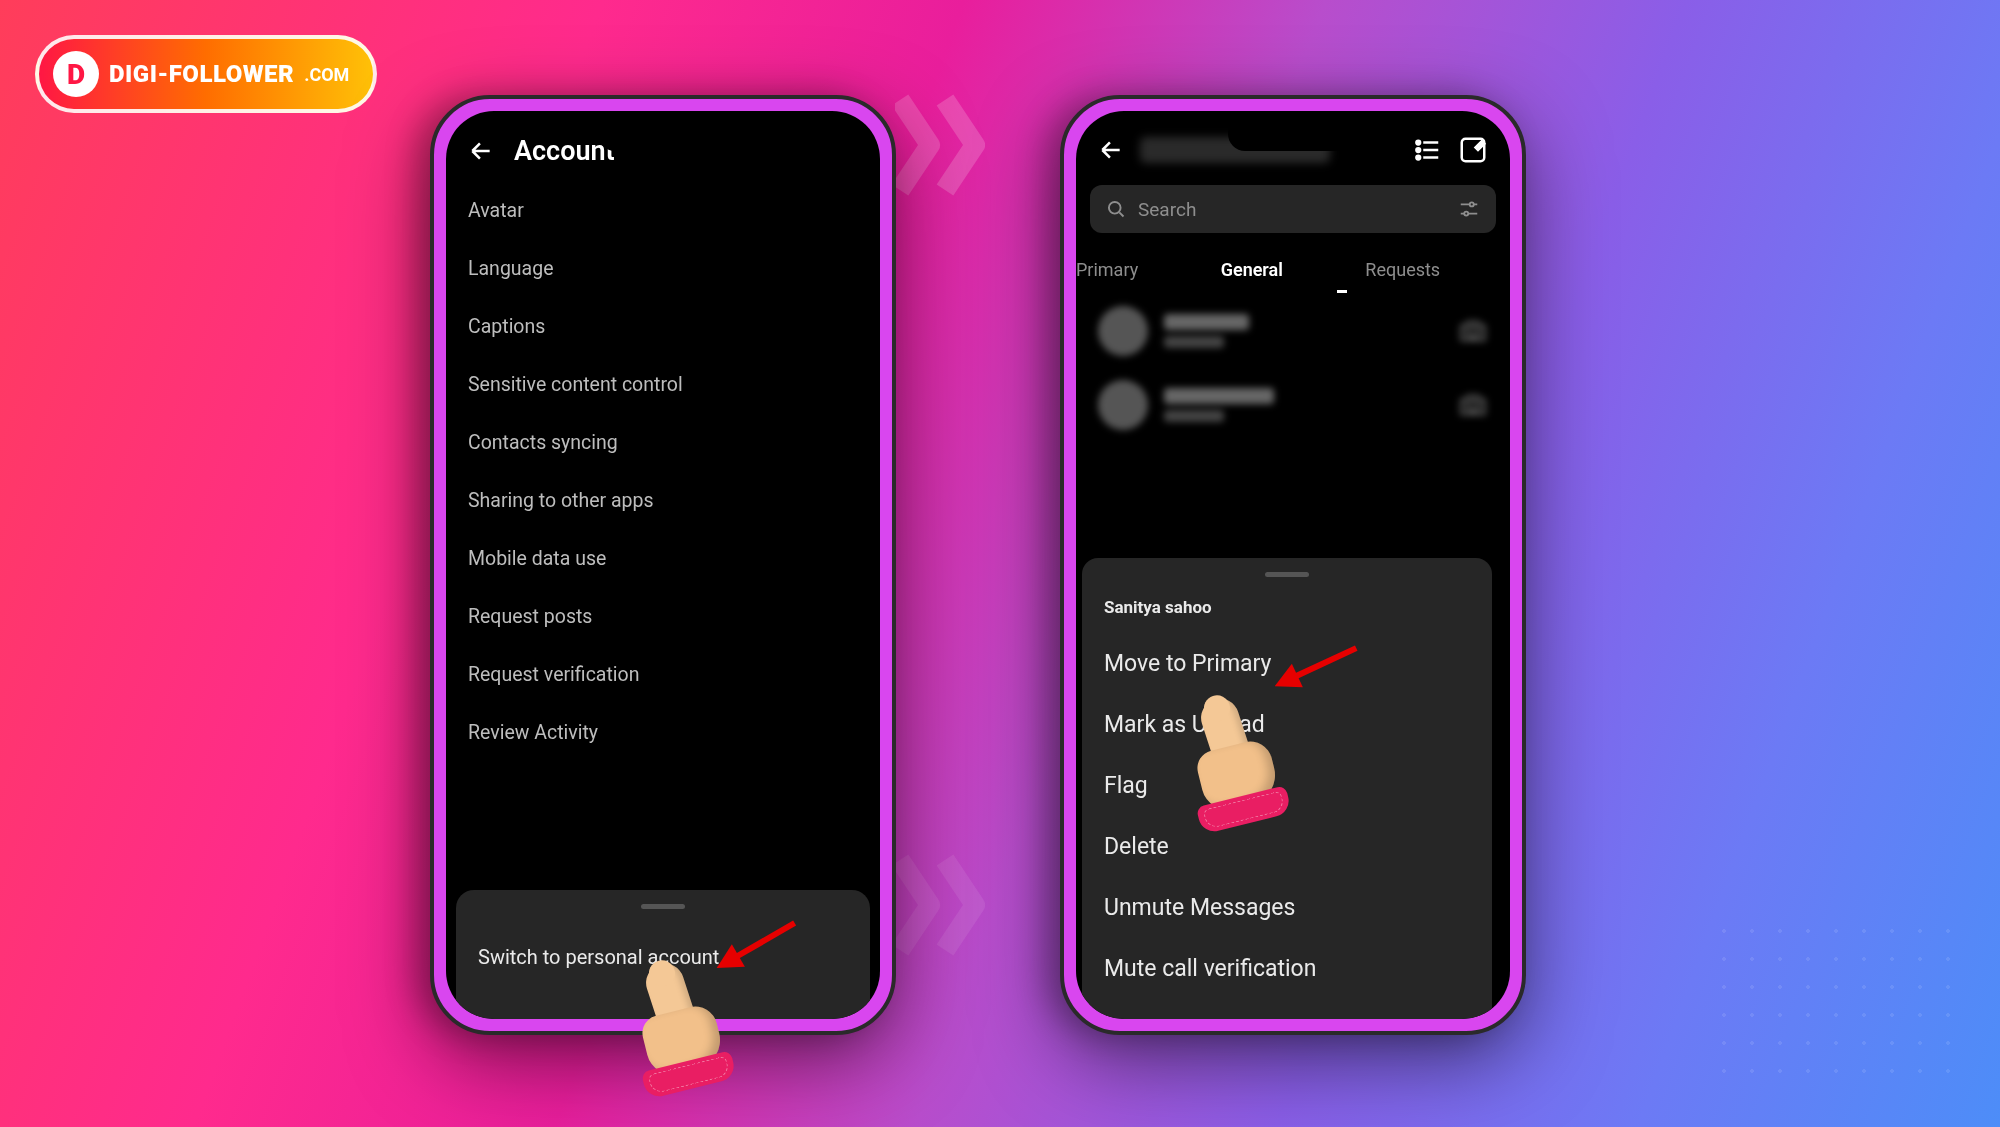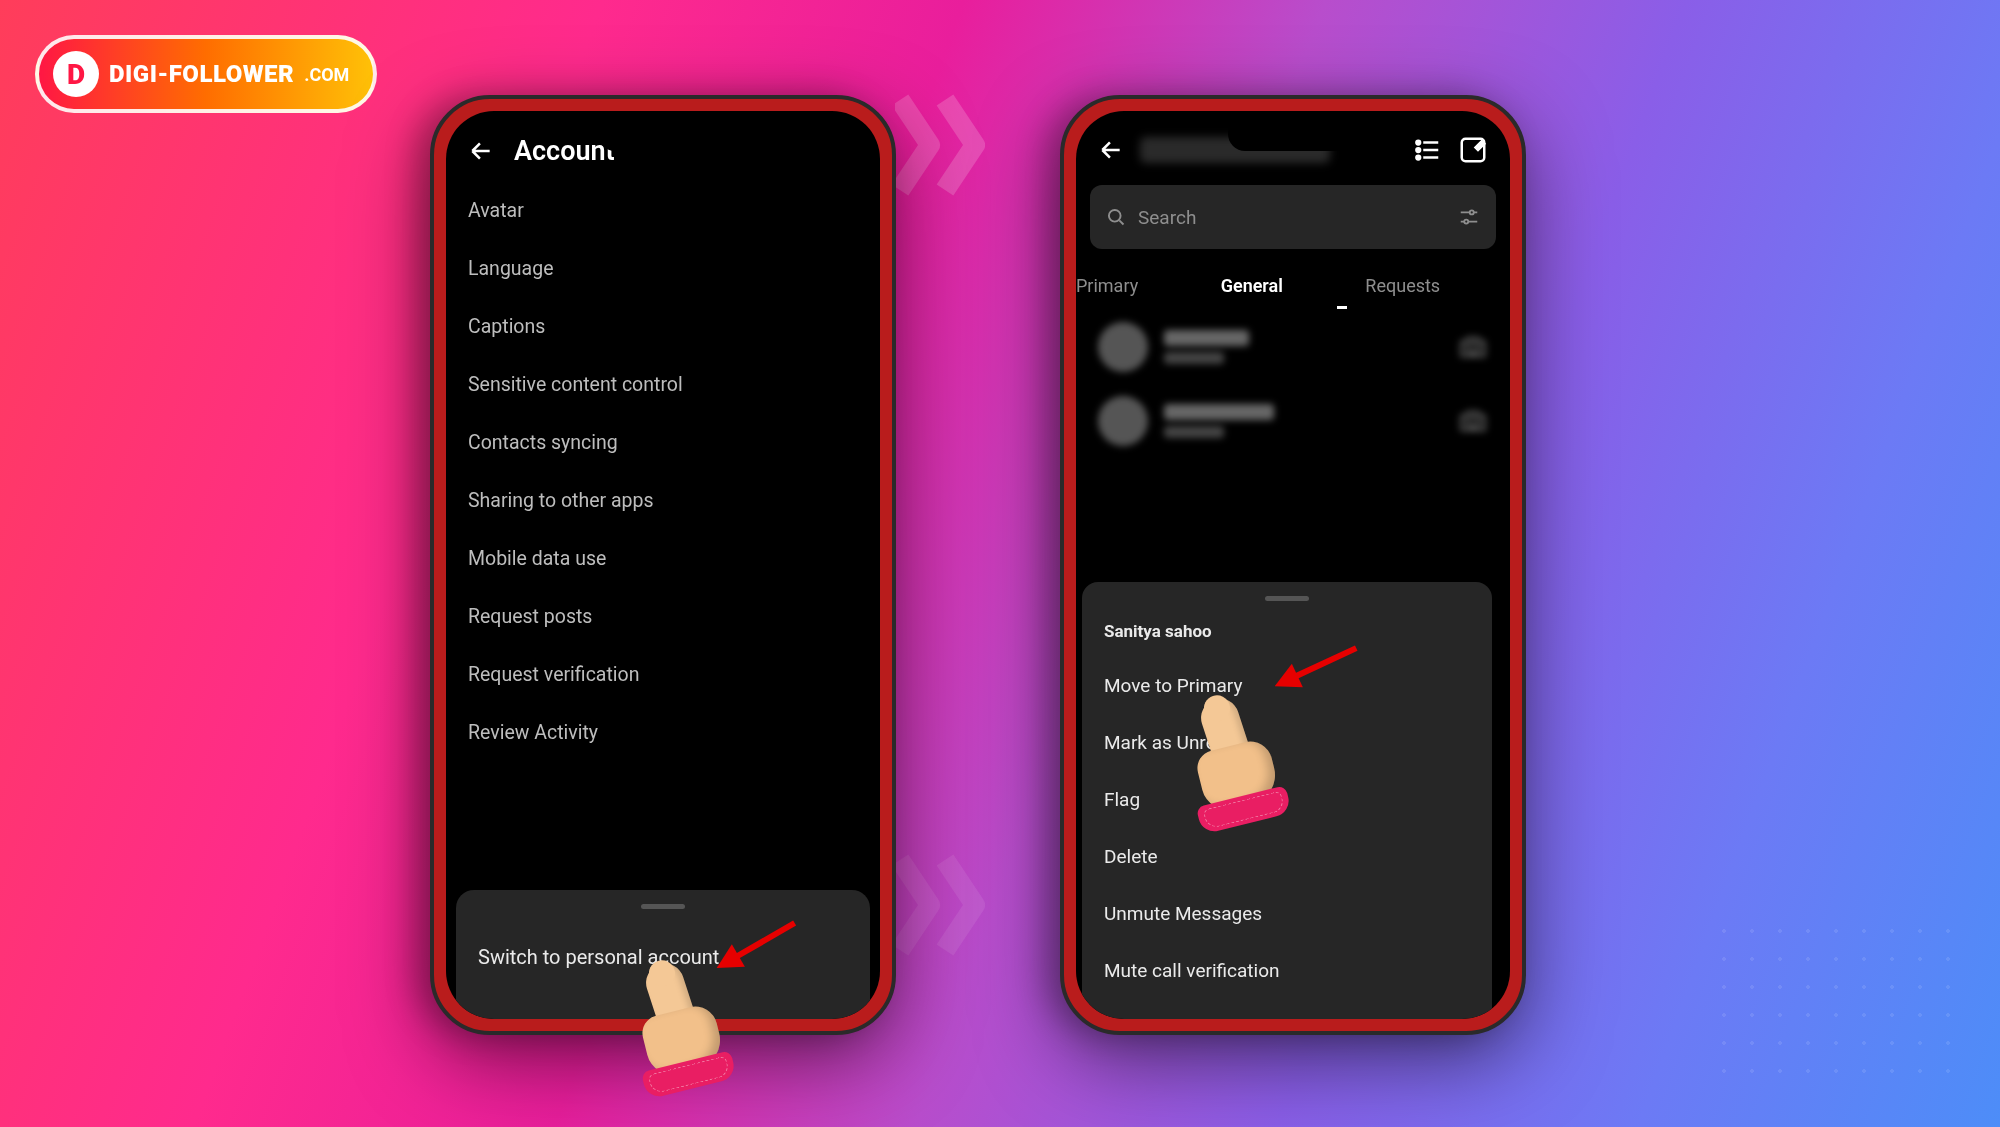--- a/index.html
+++ b/index.html
@@ -47,21 +47,21 @@
       background-size: 28px 28px;
       opacity: 0.4;
     }
 
     .phone {
       position: absolute;
       width: 466px;
       height: 940px;
       top: 95px;
       border-radius: 60px;
-      background: #b91c1c;
+      background: #d946ef;
       box-shadow: 0 25px 80px rgba(0,0,0,0.5), -15px 0 30px rgba(0,0,0,0.25);
       border: 4px solid #2a2a2a;
     }
     .phone::before {
       content: '';
       position: absolute;
       top: 18px;
       left: 50%;
       transform: translateX(-50%);
       width: 130px;
@@ -113,21 +113,21 @@
     
     .rheader { display:flex; align-items:center; padding: 24px 22px 14px 22px; gap:16px; }
     .rheader .spacer { flex:1; }
     .rheader .title-blur { width:190px; height:26px; background:#2a2a2a; border-radius:6px; filter: blur(4px); }
     .icon-btn { width:30px; height:30px; display:flex; align-items:center; justify-content:center; cursor:pointer; }
 
     .search-bar {
       margin: 6px 14px 10px 14px;
       background: #262626;
       border-radius: 12px;
-      height: 64px;
+      height: 48px;
       display:flex;
       align-items:center;
       padding: 0 16px;
       gap:12px;
     }
     .search-bar span { color:#8e8e8e; font-size:19px; flex:1; }
 
     .tabs { display:flex; padding: 6px 0 4px 0; }
     .tab { flex:1; text-align:left; color:#8e8e8e; font-size:18px; padding: 10px 0; cursor:pointer; }
     .tab.active { color:#fff; font-weight:600; position:relative; }
@@ -144,21 +144,21 @@
       position: absolute;
       bottom: 0;
       left: 6px;
       right: 18px;
       background: #262626;
       border-radius: 16px 16px 0 0;
       padding: 14px 22px 20px 22px;
     }
     .action-sheet .handle { margin-bottom: 12px; }
     .sheet-name { color:#eaeaea; font-weight:700; font-size:17px; padding: 8px 0 16px 0; }
-    .action-opt { color:#eaeaea; font-size:19px; padding: 17px 0; cursor:pointer; }
+    .action-opt { color:#eaeaea; font-size:23px; padding: 17px 0; cursor:pointer; }
 
     
     .arrow {
       position: absolute;
       width: 100px;
       height: 50px;
       z-index: 100;
     }
     .arrow svg { width:100%; height:100%; }
 

